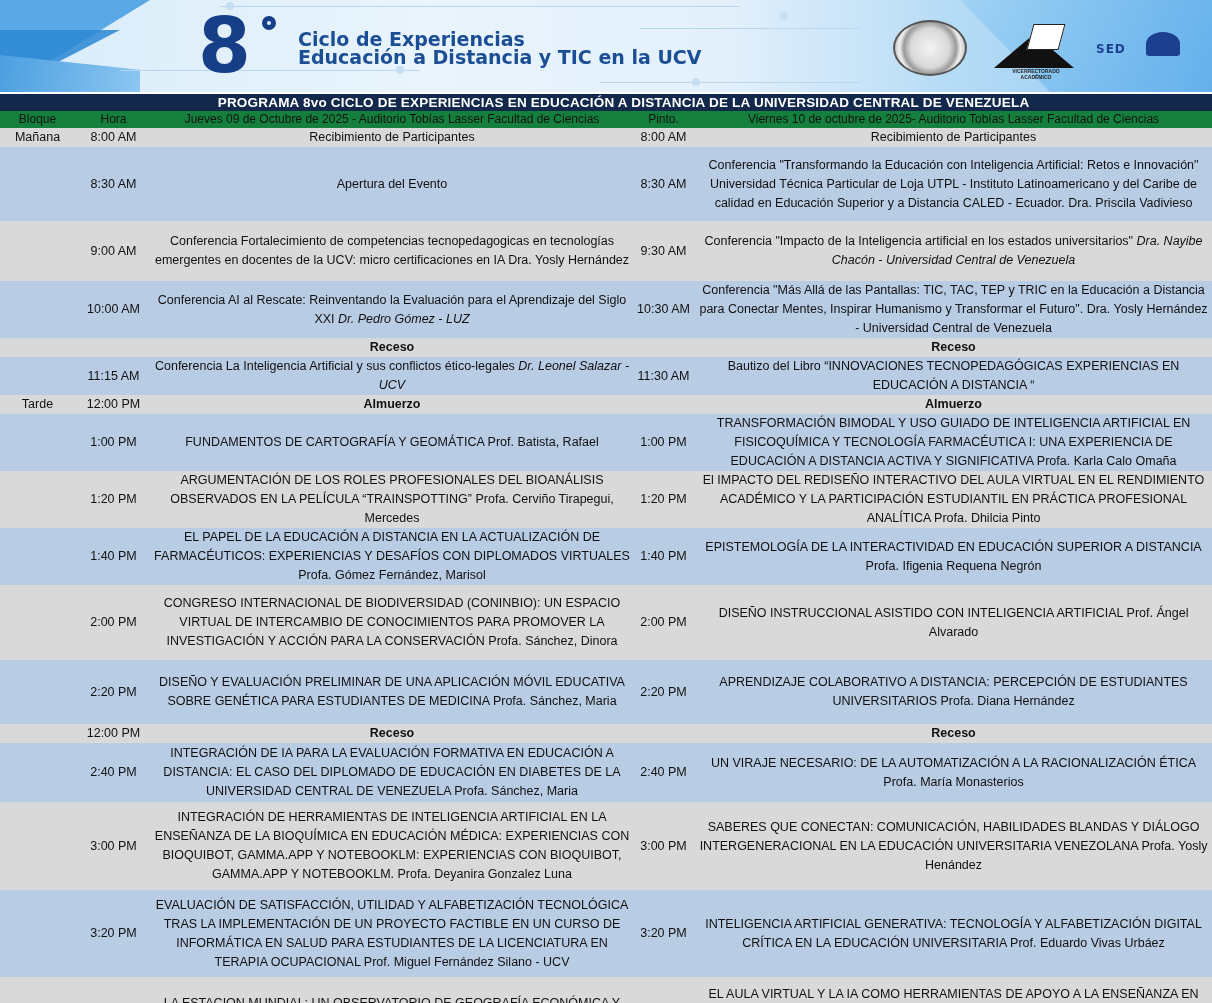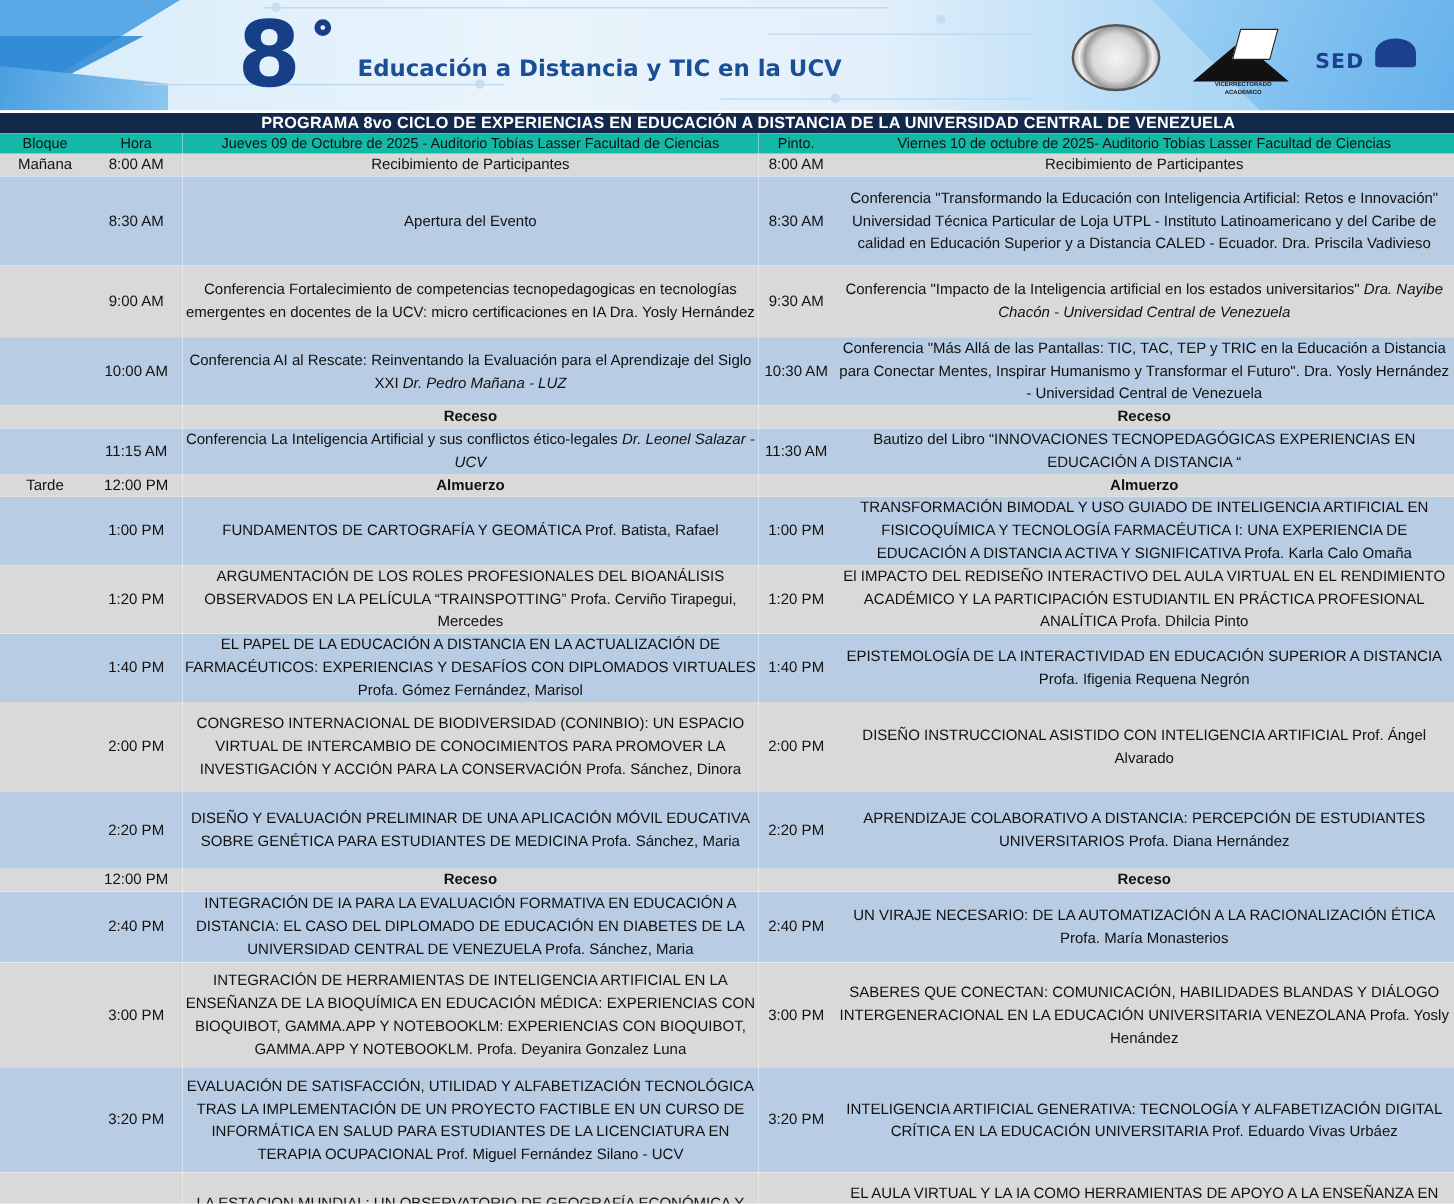--- a/index.html
+++ b/index.html
@@ -16,27 +16,27 @@
   .deg { position:absolute; left:262px; top:16px; width:14px; height:14px; border:5px solid #173f87; border-radius:50%; box-sizing:border-box; }
   .btitle1, .btitle2 { position:absolute; left:298px; font-family:"DejaVu Sans", sans-serif; font-weight:bold; color:#1b4e94; font-size:19px; line-height:22px; white-space:nowrap; }
   .btitle1 { top:28px; }
   .btitle2 { top:46px; }
   .seal { position:absolute; left:893px; top:20px; width:74px; height:56px; border-radius:50%; border:2px solid #555; background:radial-gradient(circle,#f4f4f4 0%, #d8d8d8 45%, #9a9a9a 60%, #efefef 70%, #777 100%); box-sizing:border-box; }
   .vice { position:absolute; left:994px; top:22px; width:84px; height:48px; }
   .vice .mtn { position:absolute; left:0; top:12px; width:0; height:0; border-left:40px solid transparent; border-right:40px solid transparent; border-bottom:34px solid #111; }
   .vice .paper { position:absolute; left:36px; top:2px; width:30px; height:24px; background:#fff; border:1.5px solid #222; transform:skew(-15deg); }
   .vice .txt { position:absolute; left:0; top:46px; width:84px; font-size:5px; font-weight:bold; text-align:center; color:#222; line-height:6px; }
   .sed { position:absolute; left:1096px; top:32px; width:94px; height:30px; }
-  .sed .txt { position:absolute; left:0; top:10px; font-family:"DejaVu Sans", sans-serif; font-weight:bold; font-size:17px; color:#1d3f8f; letter-spacing:1px; }
+  .sed .txt { position:absolute; left:0; top:10px; font-family:"DejaVu Sans", sans-serif; font-weight:bold; font-size:12px; color:#1d3f8f; letter-spacing:1px; }
   .sed .globe { position:absolute; left:50px; top:0; width:34px; height:24px; border-radius:50% 50% 10% 10%; background:#1d3f8f; }
 
   table.prog { position:absolute; left:0; top:94px; width:1212px; border-collapse:collapse; table-layout:fixed; font-family:"Liberation Sans", "DejaVu Sans", sans-serif; font-size:12.5px; color:#111; }
   table.prog td { padding:0 2px; text-align:center; vertical-align:middle; line-height:19px; overflow:hidden; }
   tr.title td { background:#13294b; color:#fff; font-weight:bold; font-size:13.5px; height:17px; line-height:17px; letter-spacing:.2px;padding-left:37px; }
-  tr.head td { background:#14b8a6; height:17px; line-height:17px; font-size:12px; }
+  tr.head td { background:#15803d; height:17px; line-height:17px; font-size:12px; }
   tr.g td { background:#d9d9d9; }
   tr.b td { background:#b8cce4; }
   td.bold { font-weight:bold; }
   .it { font-style:italic; }
 </style>
 </head>
 <body>
 
 <div class="banner">
   <div class="wedge1"></div>
@@ -47,20 +47,21 @@
   <div class="circuit" style="left:600px;top:82px;width:260px;"></div>
   <div class="circuit" style="left:640px;top:28px;width:220px;"></div>
   <div class="dot" style="left:226px;top:2px;"></div>
   <div class="dot" style="left:396px;top:66px;"></div>
   <div class="dot" style="left:692px;top:78px;"></div>
   <div class="dot" style="left:780px;top:12px;"></div>
   <div class="rwedge"></div>
 
   <div class="eight">8</div>
   <div class="deg"></div>
+  <div class="btitle1">Ciclo de Experiencias</div>
   <div class="btitle2">Educación a Distancia y TIC en la UCV</div>
 
   <div class="seal"></div>
   <div class="vice">
     <div class="mtn"></div>
     <div class="paper"></div>
     <div class="txt">
       <div>VICERRECTORADO</div>
       <div>ACADÉMICO</div>
     </div>
@@ -111,21 +112,21 @@
       <td></td>
       <td>9:00 AM</td>
       <td>Conferencia Fortalecimiento de competencias tecnopedagogicas en tecnologías emergentes en docentes de la UCV: micro certificaciones en IA Dra. Yosly Hernández</td>
       <td>9:30 AM</td>
       <td><span>Conferencia  "Impacto de la Inteligencia artificial en los estados universitarios" </span><span class="it">Dra. Nayibe Chacón - Universidad Central de Venezuela</span></td>
     </tr>
 
     <tr class="b" style="height:57px">
       <td></td>
       <td>10:00 AM</td>
-      <td><span>Conferencia  AI al Rescate: Reinventando la Evaluación para el Aprendizaje del Siglo XXI </span><span class="it">Dr. Pedro Mañana - LUZ</span></td>
+      <td><span>Conferencia  AI al Rescate: Reinventando la Evaluación para el Aprendizaje del Siglo XXI </span><span class="it">Dr. Pedro Gómez - LUZ</span></td>
       <td>10:30 AM</td>
       <td>Conferencia "Más Allá de las Pantallas: TIC, TAC, TEP y TRIC en la Educación a Distancia para Conectar Mentes, Inspirar Humanismo y Transformar el Futuro". Dra. Yosly Hernández - Universidad Central de Venezuela</td>
     </tr>
 
     <tr class="g" style="height:18px">
       <td></td>
       <td></td>
       <td class="bold">Receso</td>
       <td></td>
       <td class="bold">Receso</td>

